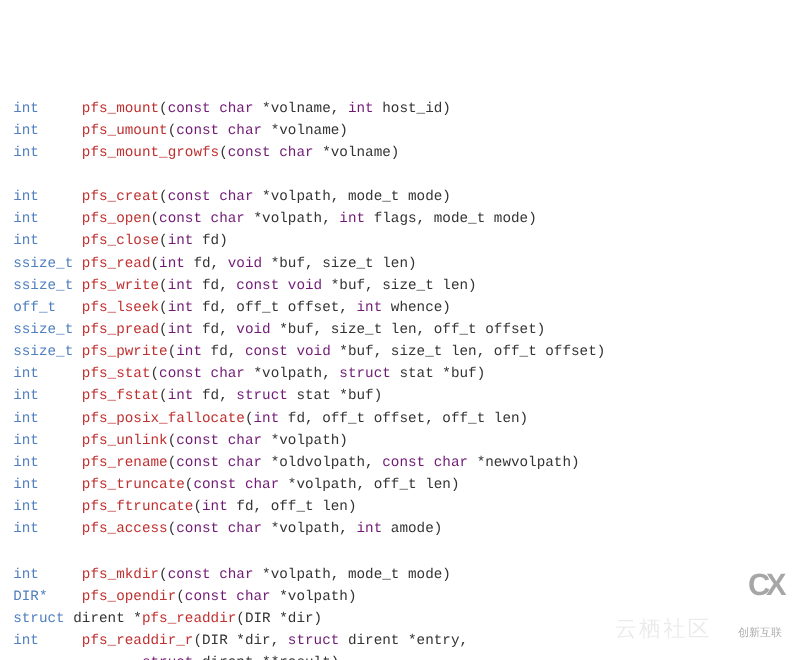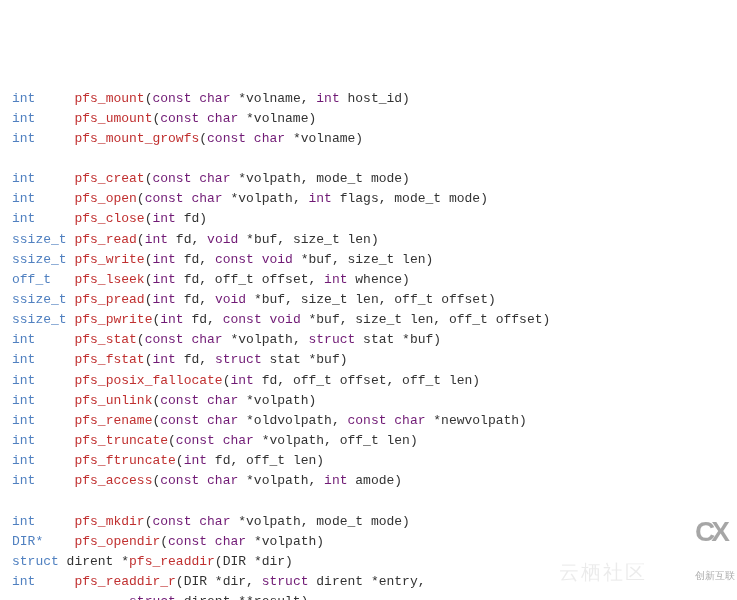--- a/index.html
+++ b/index.html
@@ -25,26 +25,26 @@
     right: 90px;
     bottom: 12px;
     font-family: "Microsoft YaHei", sans-serif;
     font-size: 20px;
     color: rgba(0,0,0,0.08);
     letter-spacing: 2px;
     pointer-events: none;
   }
   .watermark-logo {
     position: absolute;
-    right: 2px;
+    right: 26px;
     bottom: 8px;
     font-family: "Microsoft YaHei", sans-serif;
     font-size: 10px;
     color: rgba(0,0,0,0.35);
-    text-align: left;
+    text-align: right;
     pointer-events: none;
     line-height: 1.1;
   }
   .watermark-logo .bigcx {
     font-size: 28px;
     font-weight: bold;
     letter-spacing: -4px;
     color: rgba(0,0,0,0.35);
   }
 </style>

